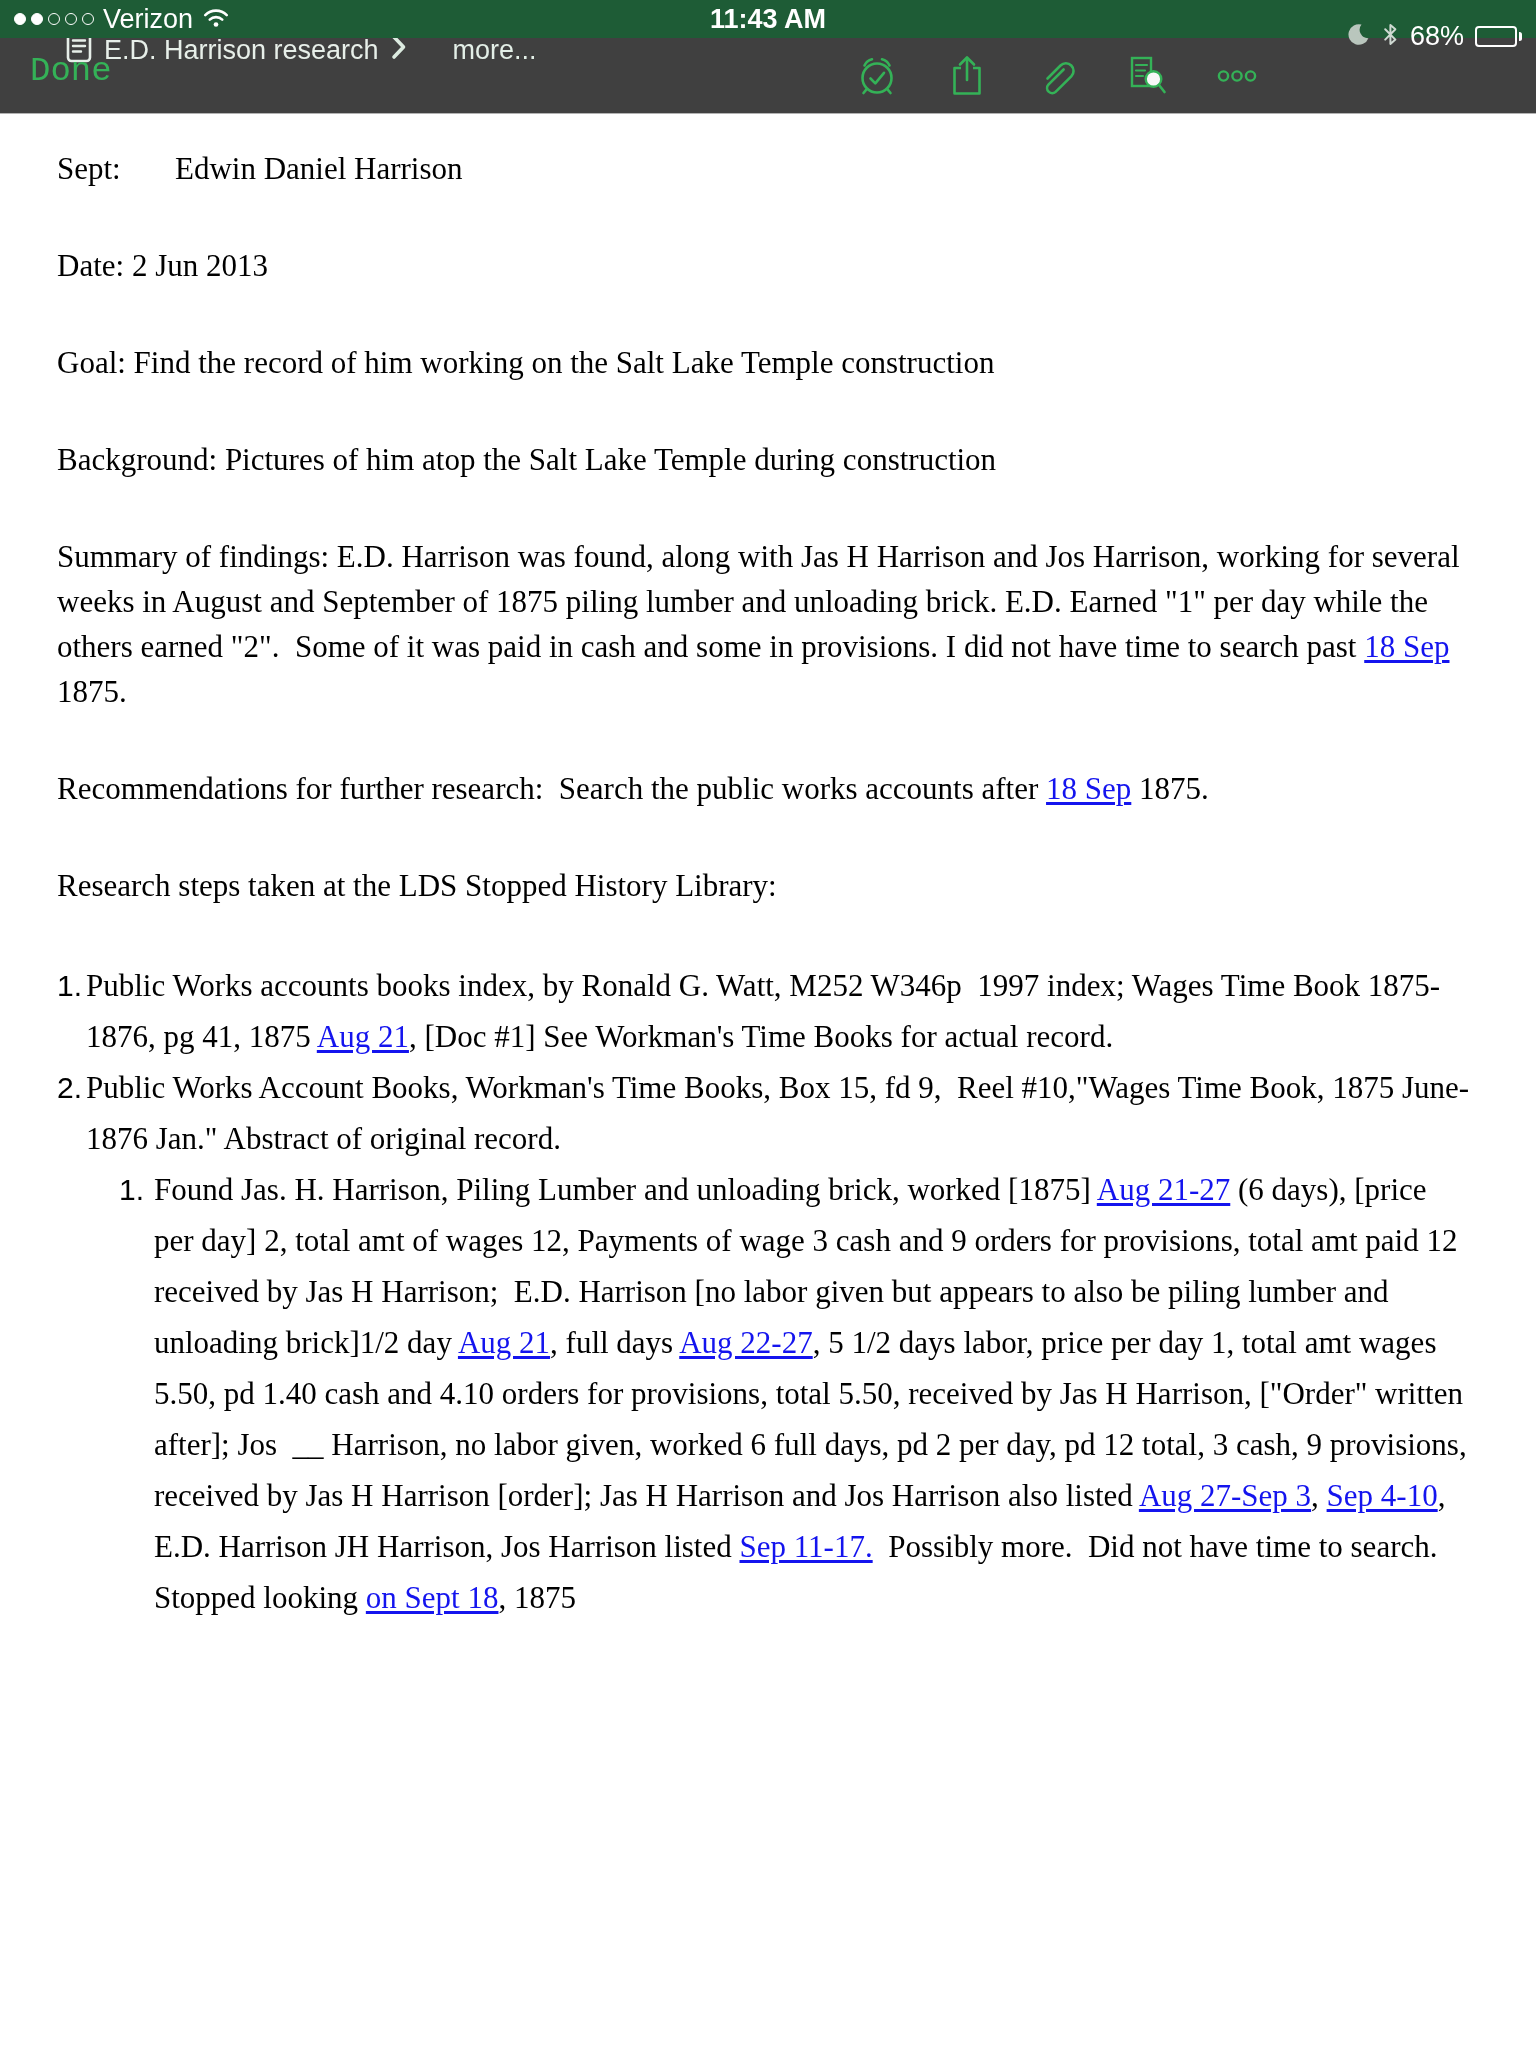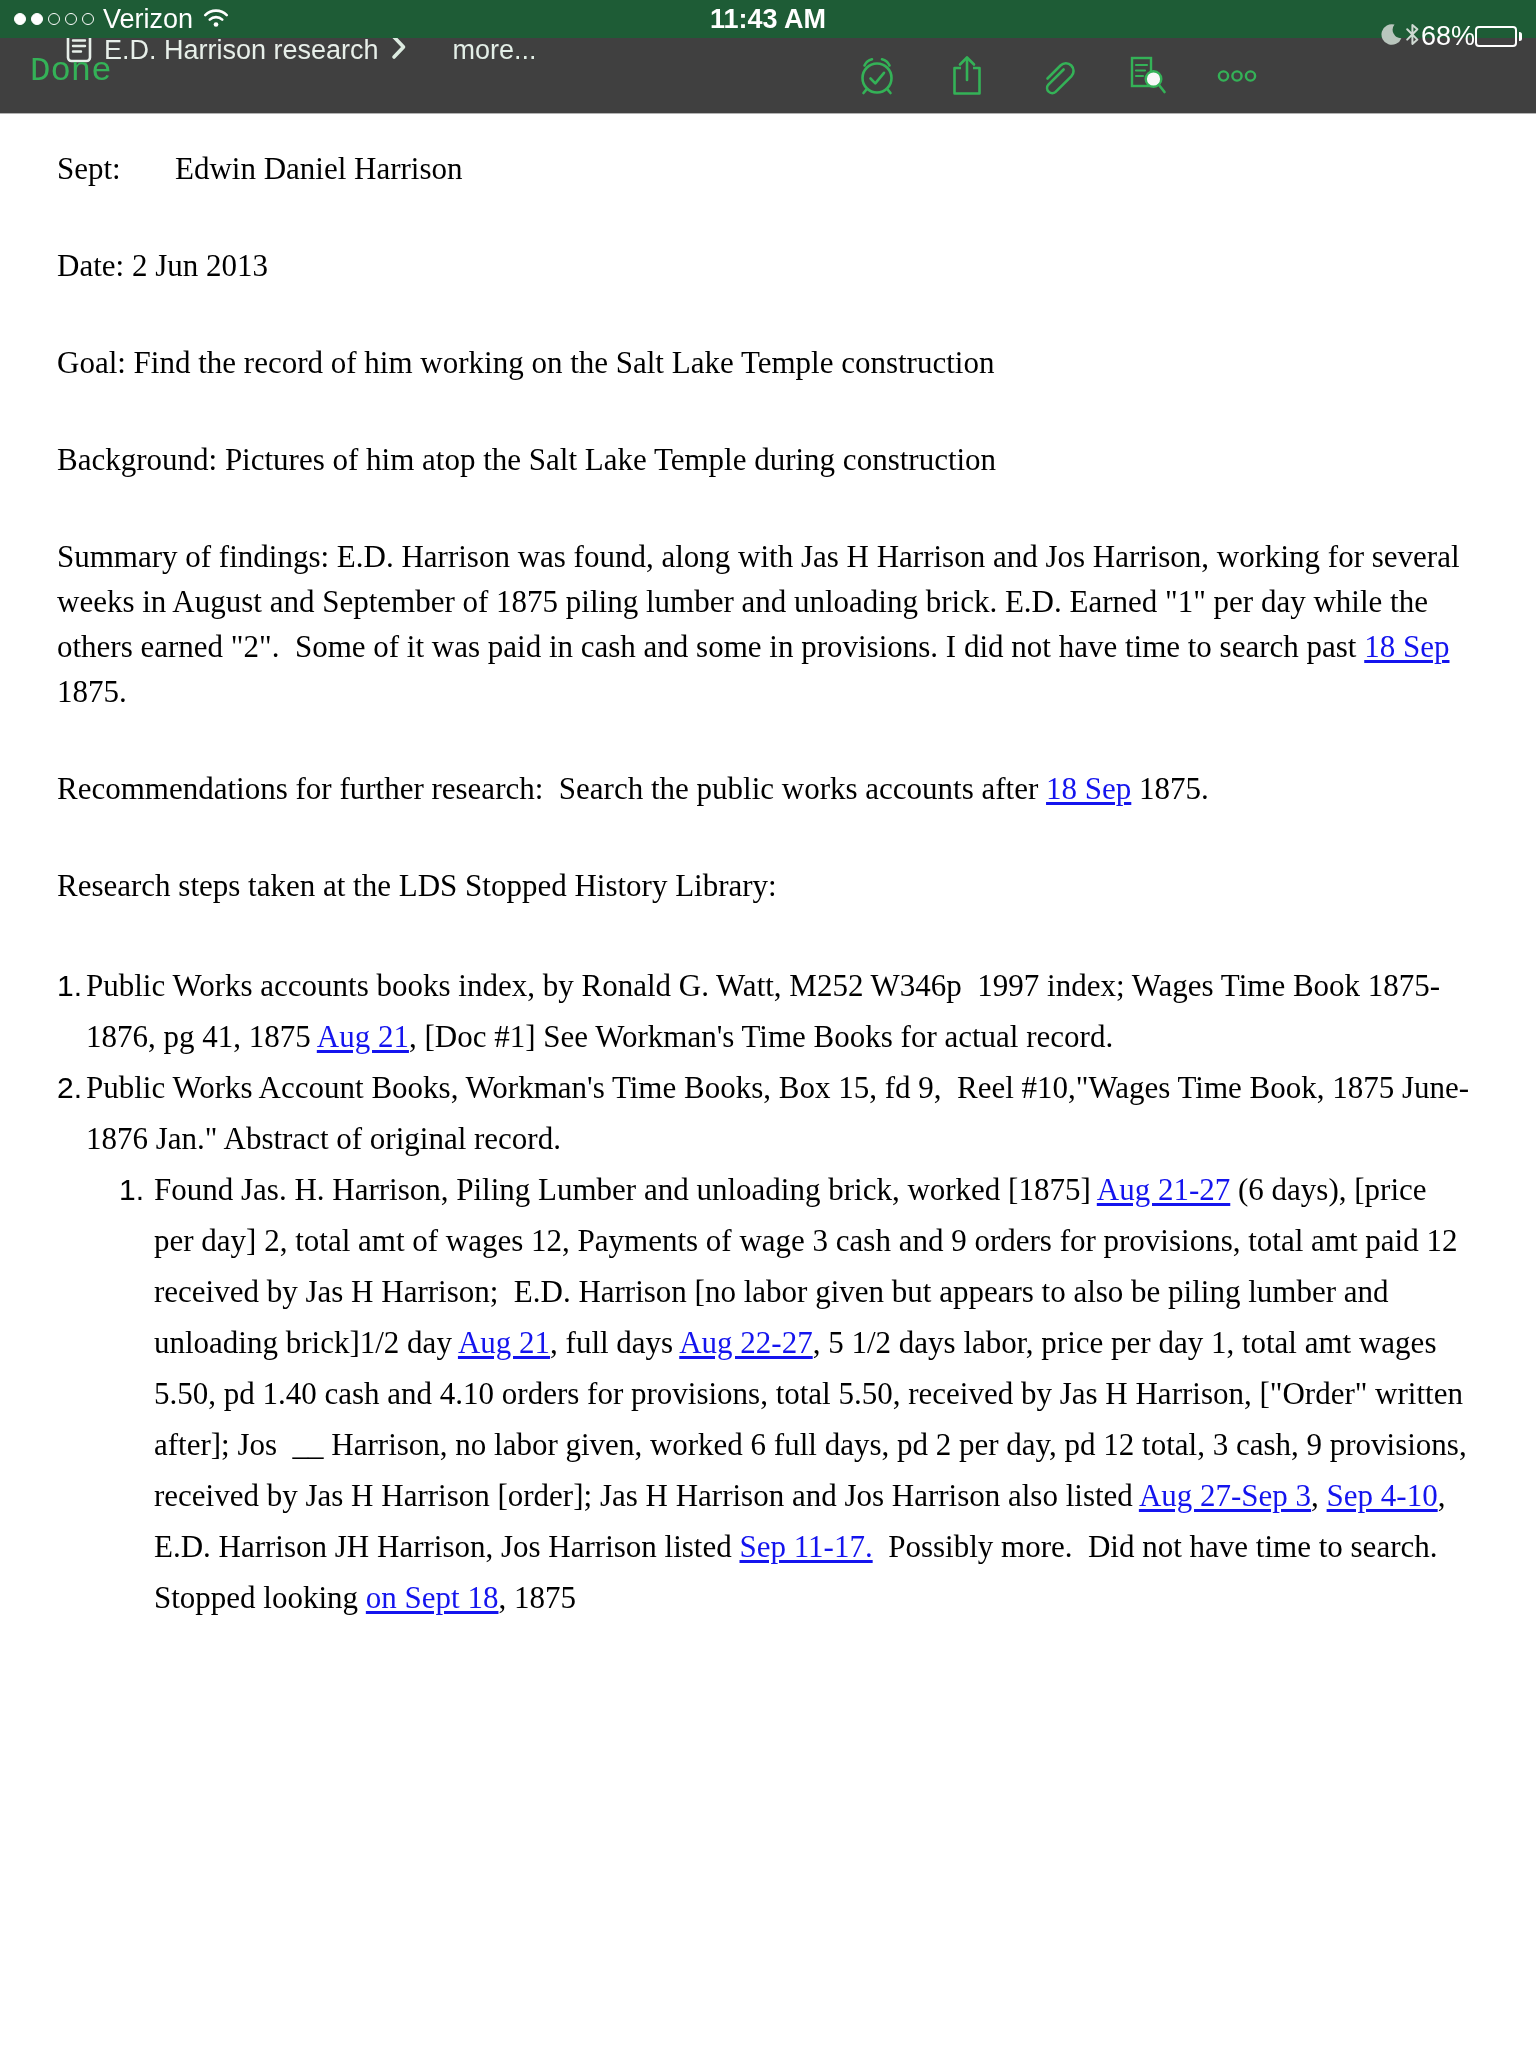--- a/index.html
+++ b/index.html
@@ -11,21 +11,21 @@
   .status-bar{
     position:relative;z-index:3;height:38px;background:#1e5c36;color:#fff;
     display:flex;align-items:center;padding:0 14px;box-sizing:border-box;
   }
   .sb-left{display:flex;align-items:center;gap:9px;}
   .sig-dots{display:inline-flex;align-items:center;gap:5px;}
   .sig-dot{width:12px;height:12px;border-radius:50%;border:1.5px solid #fff;box-sizing:border-box;}
   .sig-dot.filled{background:#fff;}
   .sb-carrier{font-size:27px;color:#fff;}
   .sb-center{position:absolute;left:0;right:0;text-align:center;font-size:27px;font-weight:bold;pointer-events:none;}
-  .sb-right{margin-left:auto;display:flex;align-items:center;margin-top:35px;}
+  .sb-right{margin-left:auto;display:flex;align-items:center;gap:11px;margin-top:35px;}
   .sb-batt-pct{font-size:27px;color:#fff;}
   .battery{display:flex;align-items:center;}
   .bat-body{width:42px;height:21px;border:2px solid #fff;border-radius:4px;padding:1.5px;box-sizing:border-box;}
   .bat-fill{height:100%;background:#fff;border-radius:1.5px;}
   .bat-nub{width:3.5px;height:9px;background:#fff;border-radius:0 2.5px 2.5px 0;margin-left:1.5px;}
   
   .toolbar{
     position:relative;z-index:2;height:76px;background:#404040;
     border-bottom:1px solid #b2b2b2;box-sizing:border-box;
   }

